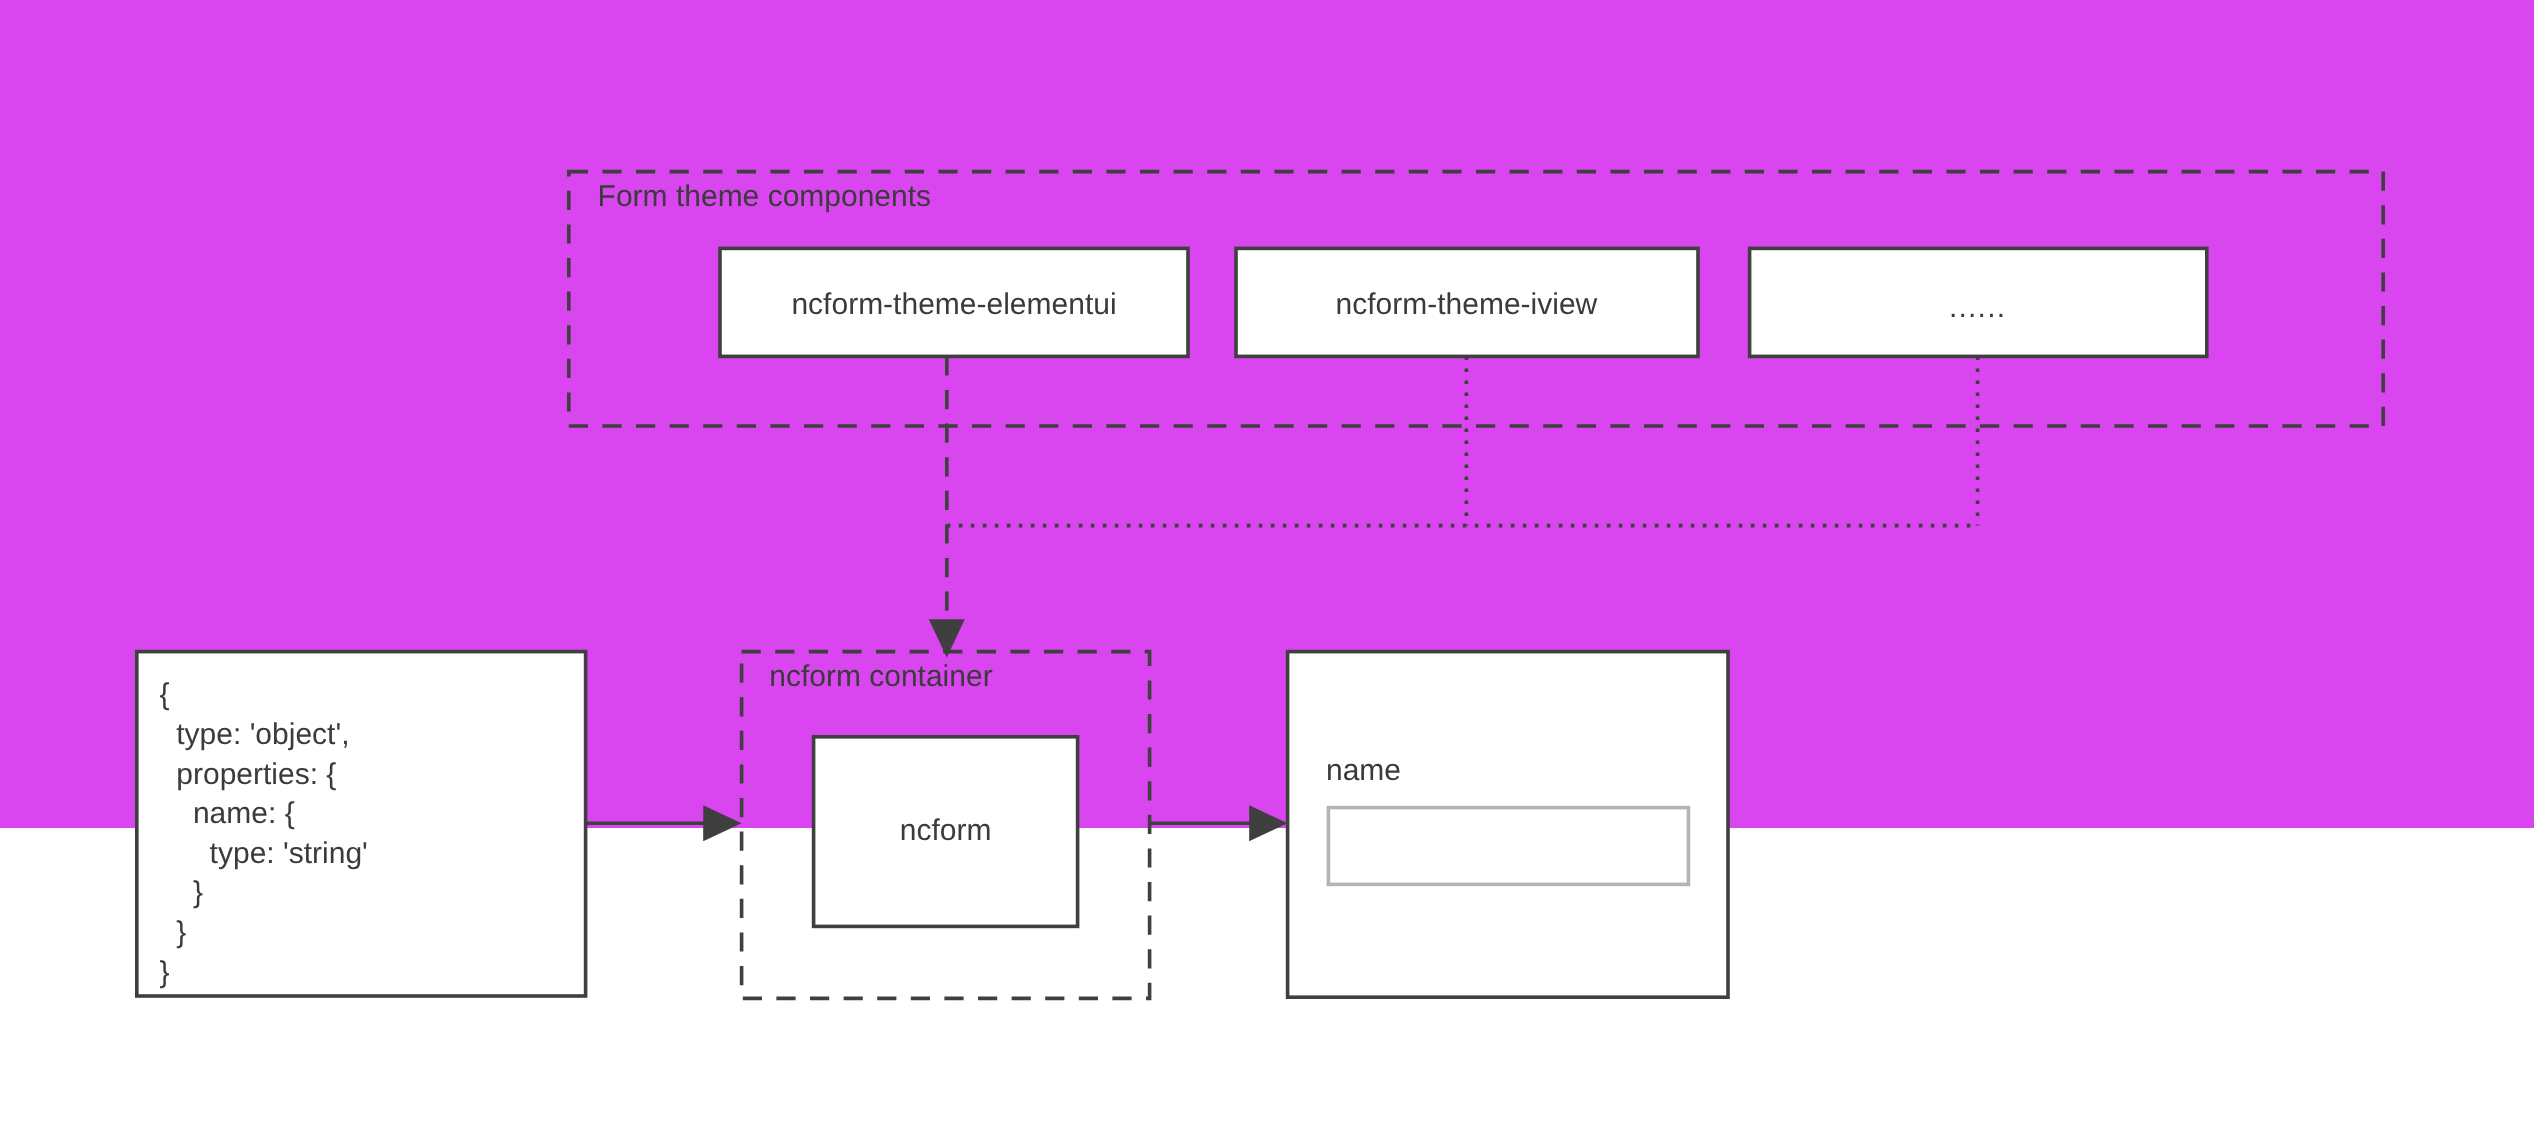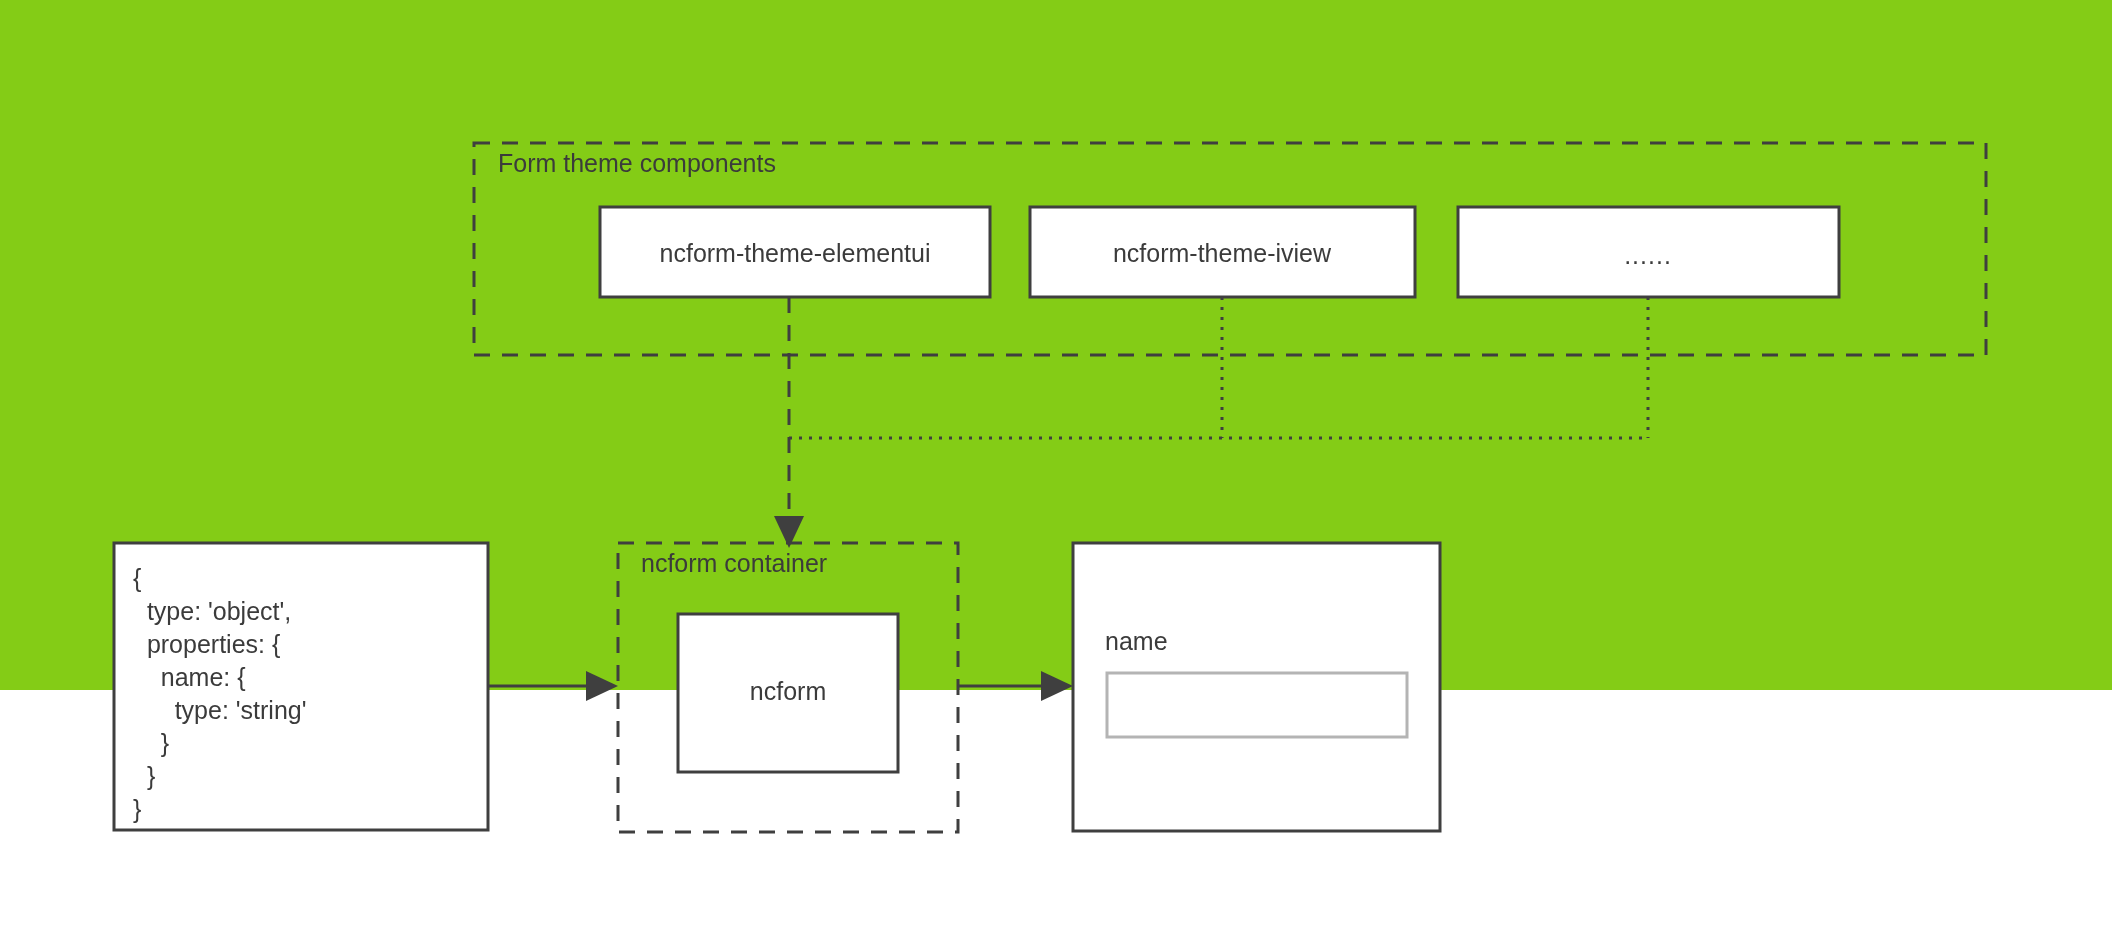--- a/index.html
+++ b/index.html
@@ -12,21 +12,21 @@
     width: 2112px;
     height: 942px;
     font-family: "Liberation Sans", sans-serif;
     color: #3b3b3b;
     overflow: hidden;
   }
   #diagram-root {
     position: relative;
     width: 2112px;
     height: 690px;
-    background: #84cc16;
+    background: #d946ef;
   }
   svg.diagram-canvas {
     position: absolute;
     left: 0;
     top: 0;
     width: 2112px;
     height: 942px;
     display: block;
   }
   

